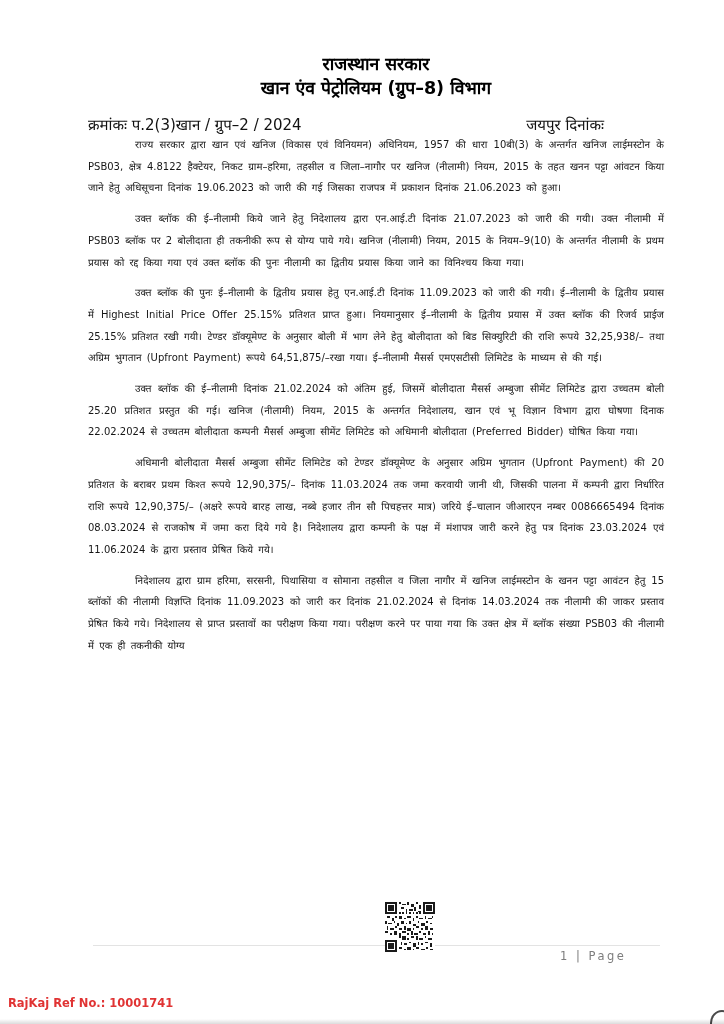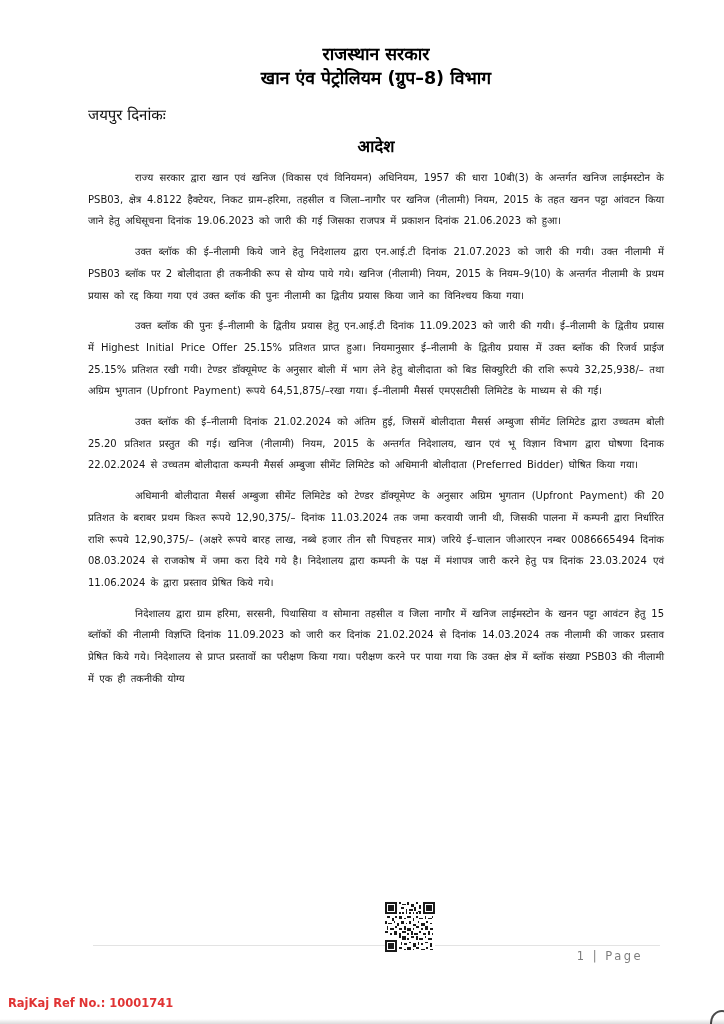--- a/index.html
+++ b/index.html
@@ -11,40 +11,40 @@
     width: 724px;
     height: 1024px;
     background: #ffffff;
     overflow: hidden;
     color: #1b1b1b;
   }
 
   .content {
     position: absolute;
     left: 88px;
-    top: 42px;
+    top: 52px;
     width: 576px;
   }
 
   .title-line {
     text-align: center;
     font-weight: bold;
     color: #000000;
     font-size: 17.5px;
     line-height: 24px;
   }
 
   .ref-row {
     display: flex;
     justify-content: space-between;
     margin-top: 14px;
     font-size: 15px;
     color: #111111;
   }
-  .ref-row .place-date { margin-right: 44px; }
+  .ref-row .place-date { margin-right: 60px; }
 
   .order-heading {
     text-align: center;
     font-weight: bold;
     color: #000000;
     font-size: 16.5px;
     margin-top: 10px;
     margin-bottom: 10px;
   }
 
@@ -75,21 +75,21 @@
     height: 1px;
     background: #e3e3e3;
     z-index: 1;
   }
 
   .page-number {
     position: absolute;
     top: 949px;
     left: 560px;
     width: 100px;
-    text-align: center;
+    text-align: left;
     font-size: 11.5px;
     letter-spacing: 2.5px;
     color: #7d7d7d;
     font-family: "DejaVu Sans", sans-serif;
   }
 
   .rajkaj-ref {
     position: absolute;
     left: 8px;
     top: 996px;
@@ -125,24 +125,24 @@
 
 <div class="page">
 
   <div class="content">
 
     <div>
       <div class="title-line">राजस्थान सरकार</div>
       <div class="title-line">खान एंव पेट्रोलियम (ग्रुप–8) विभाग</div>
 
       <div class="ref-row">
+        <span>क्रमांकः प.2(3)खान / ग्रुप–2 / 2024</span>
         <span class="place-date">जयपुर दिनांकः</span>
       </div>
 
-      <div class="order-heading">आदेश</div>
     </div>
 
     <div class="body-text">
       <p>राज्य सरकार द्वारा खान एवं खनिज (विकास एवं विनियमन) अधिनियम, 1957 की धारा 10बी(3) के अन्तर्गत खनिज लाईमस्टोन के PSB03, क्षेत्र 4.8122 हैक्टेयर, निकट ग्राम–हरिमा, तहसील व जिला–नागौर पर खनिज (नीलामी) नियम, 2015 के तहत खनन पट्टा आंवटन किया जाने हेतु अधिसूचना दिनांक 19.06.2023 को जारी की गई जिसका राजपत्र में प्रकाशन दिनांक 21.06.2023 को हुआ।</p>
       <p>उक्त ब्लॉक की ई–नीलामी किये जाने हेतु निदेशालय द्वारा एन.आई.टी दिनांक 21.07.2023 को जारी की गयी। उक्त नीलामी में PSB03 ब्लॉक पर 2 बोलीदाता ही तकनीकी रूप से योग्य पाये गये। खनिज (नीलामी) नियम, 2015 के नियम–9(10) के अन्तर्गत नीलामी के प्रथम प्रयास को रद्द किया गया एवं उक्त ब्लॉक की पुनः नीलामी का द्वितीय प्रयास किया जाने का विनिश्चय किया गया।</p>
       <p>उक्त ब्लॉक की पुनः ई–नीलामी के द्वितीय प्रयास हेतु एन.आई.टी दिनांक 11.09.2023 को जारी की गयी। ई–नीलामी के द्वितीय प्रयास में Highest Initial Price Offer 25.15% प्रतिशत प्राप्त हुआ। नियमानुसार ई–नीलामी के द्वितीय प्रयास में उक्त ब्लॉक की रिजर्व प्राईज 25.15% प्रतिशत रखी गयी। टेण्डर डॉक्यूमेण्ट के अनुसार बोली में भाग लेने हेतु बोलीदाता को बिड सिक्युरिटी की राशि रूपये 32,25,938/– तथा अग्रिम भुगतान (Upfront Payment) रूपये 64,51,875/–रखा गया। ई–नीलामी मैसर्स एमएसटीसी लिमिटेड के माध्यम से की गई।</p>
       <p>उक्त ब्लॉक की ई–नीलामी दिनांक 21.02.2024 को अंतिम हुई, जिसमें बोलीदाता मैसर्स अम्बुजा सीमेंट लिमिटेड द्वारा उच्चतम बोली 25.20 प्रतिशत प्रस्तुत की गई। खनिज (नीलामी) नियम, 2015 के अन्तर्गत निदेशालय, खान एवं भू विज्ञान विभाग द्वारा घोषणा दिनाक 22.02.2024 से उच्चतम बोलीदाता कम्पनी मैसर्स अम्बुजा सीमेंट लिमिटेड को अधिमानी बोलीदाता (Preferred Bidder) घोषित किया गया।</p>
       <p>अधिमानी बोलीदाता मैसर्स अम्बुजा सीमेंट लिमिटेड को टेण्डर डॉक्यूमेण्ट के अनुसार अग्रिम भुगतान (Upfront Payment) की 20 प्रतिशत के बराबर प्रथम किश्त रूपये 12,90,375/– दिनांक 11.03.2024 तक जमा करवायी जानी थी, जिसकी पालना में कम्पनी द्वारा निर्धारित राशि रूपये 12,90,375/– (अक्षरे रूपये बारह लाख, नब्बे हजार तीन सौ पिचहत्तर मात्र) जरिये ई–चालान जीआरएन नम्बर 0086665494 दिनांक 08.03.2024 से राजकोष में जमा करा दिये गये है। निदेशालय द्वारा कम्पनी के पक्ष में मंशापत्र जारी करने हेतु पत्र दिनांक 23.03.2024 एवं 11.06.2024 के द्वारा प्रस्ताव प्रेषित किये गये।</p>
       <p>निदेशालय द्वारा ग्राम हरिमा, सरसनी, पिथासिया व सोमाना तहसील व जिला नागौर में खनिज लाईमस्टोन के खनन पट्टा आवंटन हेतु 15 ब्लॉकों की नीलामी विज्ञप्ति दिनांक 11.09.2023 को जारी कर दिनांक 21.02.2024 से दिनांक 14.03.2024 तक नीलामी की जाकर प्रस्ताव प्रेषित किये गये। निदेशालय से प्राप्त प्रस्तावों का परीक्षण किया गया। परीक्षण करने पर पाया गया कि उक्त क्षेत्र में ब्लॉक संख्या PSB03 की नीलामी में एक ही तकनीकी योग्य</p>
     </div>

